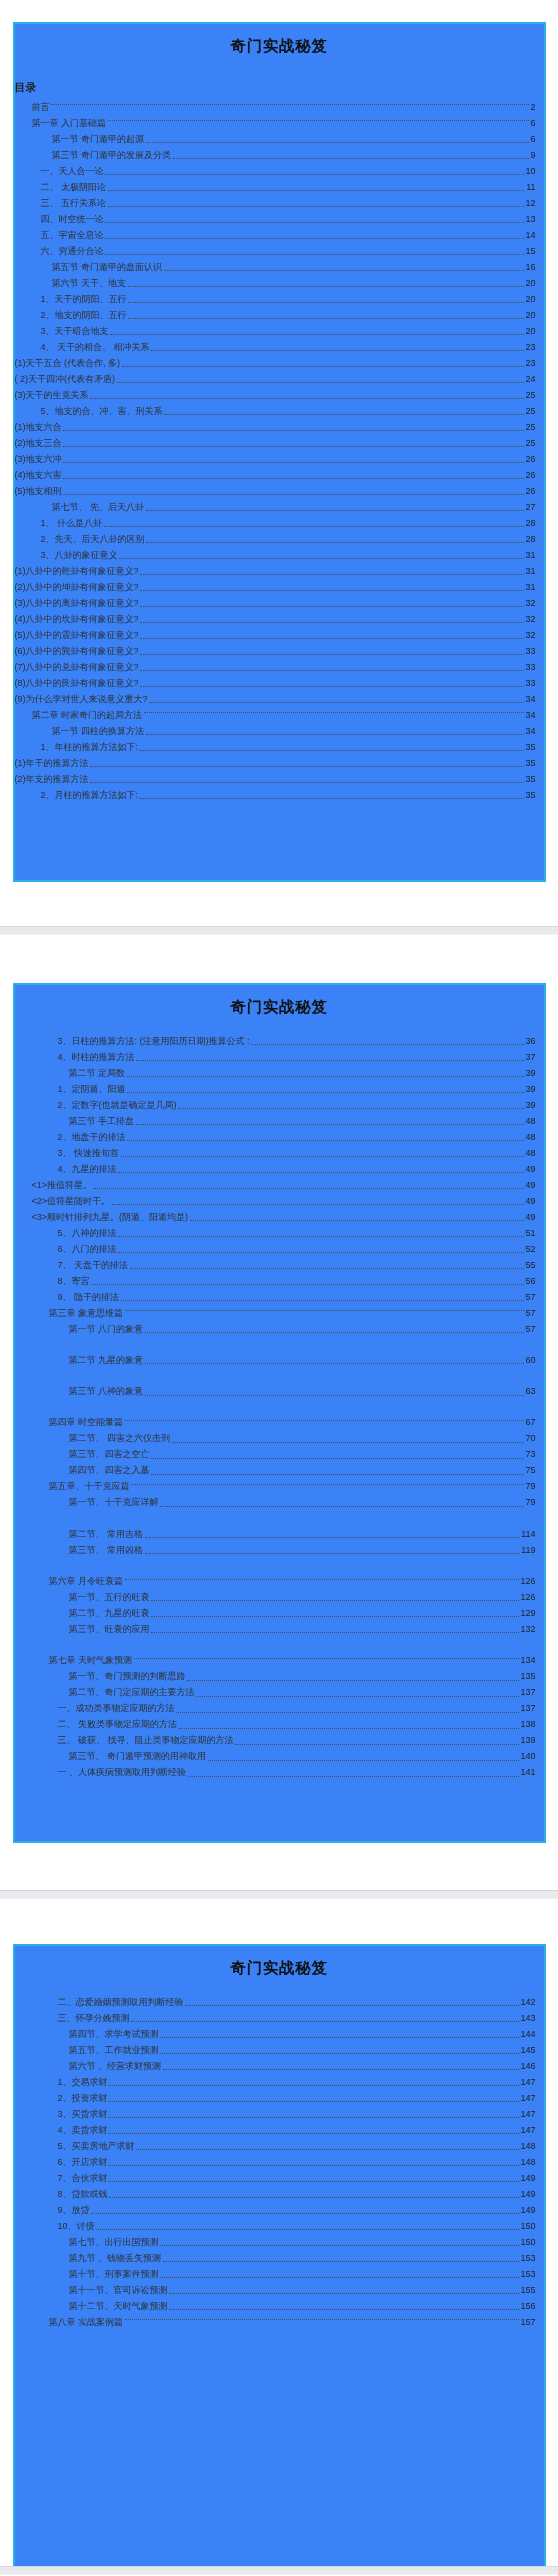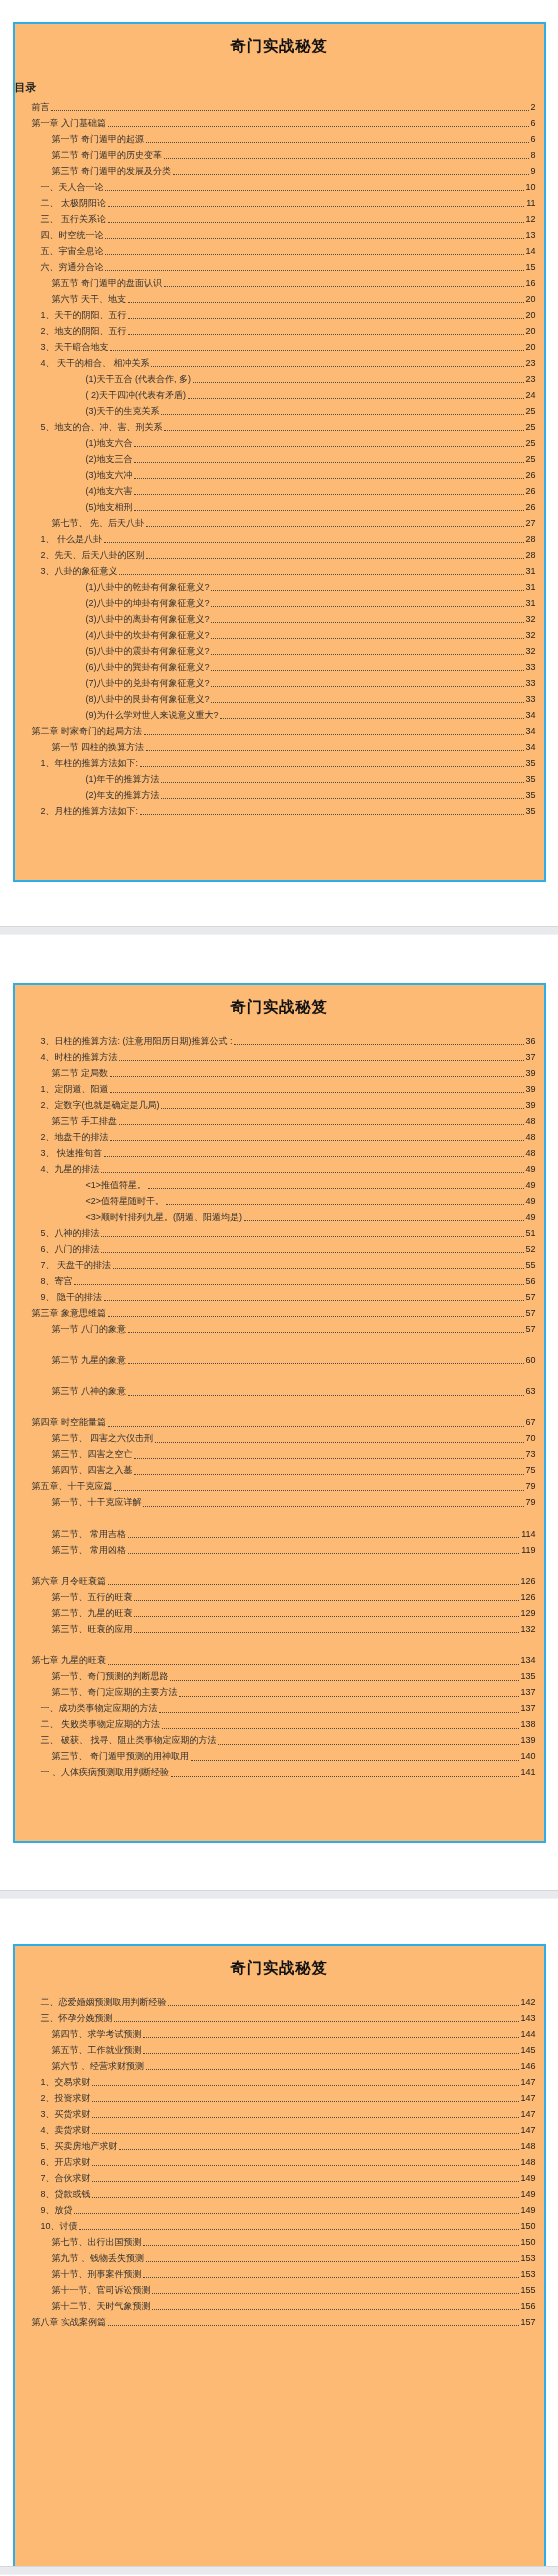--- a/index.html
+++ b/index.html
@@ -3,50 +3,50 @@
 <meta charset="utf-8">
 <style>
   :root { --page-border:#2cafe8; --text:#333; --sep-bg:#e9eaed; --sep-line:#d5d6da; }
   * { margin:0; padding:0; box-sizing:border-box; }
   html,body { width:558px; background:#ffffff; }
   body { height:2576px; overflow:hidden; font-family:"Liberation Sans", sans-serif; color:var(--text); }
 
   .page {
     width:533px; margin-left:12.6px;
     border:2.7px solid var(--page-border);
-    background:#fdba74;
+    background:#3b82f6;
     padding:9px 0 0 0;
     position:relative;
   }
   .page-1 { margin-top:21.6px; height:860px; }
   .page-2 { margin-top:48px; height:860px; }
   .page-3 { margin-top:45px; height:622px; border-bottom:none; }
 
   .doc-title {
     text-align:center; font-size:15.3px; font-weight:bold; color:#111;
     letter-spacing:0.9px; margin-top:3.6px;
   }
   .toc-heading {
     text-align:left; font-size:10.8px; font-weight:bold; color:#222;
     margin-top:24px;
   }
   .toc-list { margin-top:3.6px; }
-  .page-2 .toc-list, .page-3 .toc-list { margin-top:14.4px; }
+  .page-2 .toc-list, .page-3 .toc-list { margin-top:14.4px;margin-left:17px; }
 
   .toc-row {
     display:flex; align-items:flex-end;
     height:16px; line-height:16px;
     font-size:9px; color:#2f2f2f;
     padding-right:8px; cursor:pointer;
   }
   .toc-row.gap { margin-top:15.3px; }
-  .lvl-0 { padding-left:17px; }
+  .lvl-0 { padding-left:17px;align-items:center; }
   .lvl-1 { padding-left:37px; }
   .lvl-2 { padding-left:26px; }
-  .lvl-3 { padding-left:71px; }
+  .lvl-3 { }
   .lbl { white-space:nowrap; }
   .dots { flex:1; border-bottom:1.4px dotted #4a4a4a; margin:0 1.8px 3.6px 1.8px; min-width:7.2px; }
   .pg { white-space:nowrap; color:#222; }
 
   .page-sep {
     width:558px; height:9px;
     background:var(--sep-bg);
     border-top:0.9px solid var(--sep-line);
     border-bottom:0.9px solid #f2f2f4;
   }
@@ -70,25 +70,20 @@
     <span class="lbl">第一章 入门基础篇</span>
     <span class="dots"></span>
     <span class="pg">6</span>
   </div>
       <div class="toc-row lvl-1">
     <span class="lbl">第一节 奇门遁甲的起源</span>
     <span class="dots"></span>
     <span class="pg">6</span>
   </div>
       <div class="toc-row lvl-1">
-    <span class="lbl">第二节 奇门遁甲的历史变革</span>
-    <span class="dots"></span>
-    <span class="pg">8</span>
-  </div>
-      <div class="toc-row lvl-1">
     <span class="lbl">第三节 奇门遁甲的发展及分类</span>
     <span class="dots"></span>
     <span class="pg">9</span>
   </div>
       <div class="toc-row lvl-2">
     <span class="lbl">一、天人合一论</span>
     <span class="dots"></span>
     <span class="pg">10</span>
   </div>
       <div class="toc-row lvl-2">
@@ -453,21 +448,21 @@
     <span class="lbl">第二节、九星的旺衰</span>
     <span class="dots"></span>
     <span class="pg">129</span>
   </div>
       <div class="toc-row lvl-1">
     <span class="lbl">第三节、旺衰的应用</span>
     <span class="dots"></span>
     <span class="pg">132</span>
   </div>
       <div class="toc-row lvl-0 gap">
-    <span class="lbl">第七章 九星的旺衰</span>
+    <span class="lbl">第七章 天时气象预测</span>
     <span class="dots"></span>
     <span class="pg">134</span>
   </div>
       <div class="toc-row lvl-1">
     <span class="lbl">第一节、奇门预测的判断思路</span>
     <span class="dots"></span>
     <span class="pg">135</span>
   </div>
       <div class="toc-row lvl-1">
     <span class="lbl">第二节、奇门定应期的主要方法</span>

